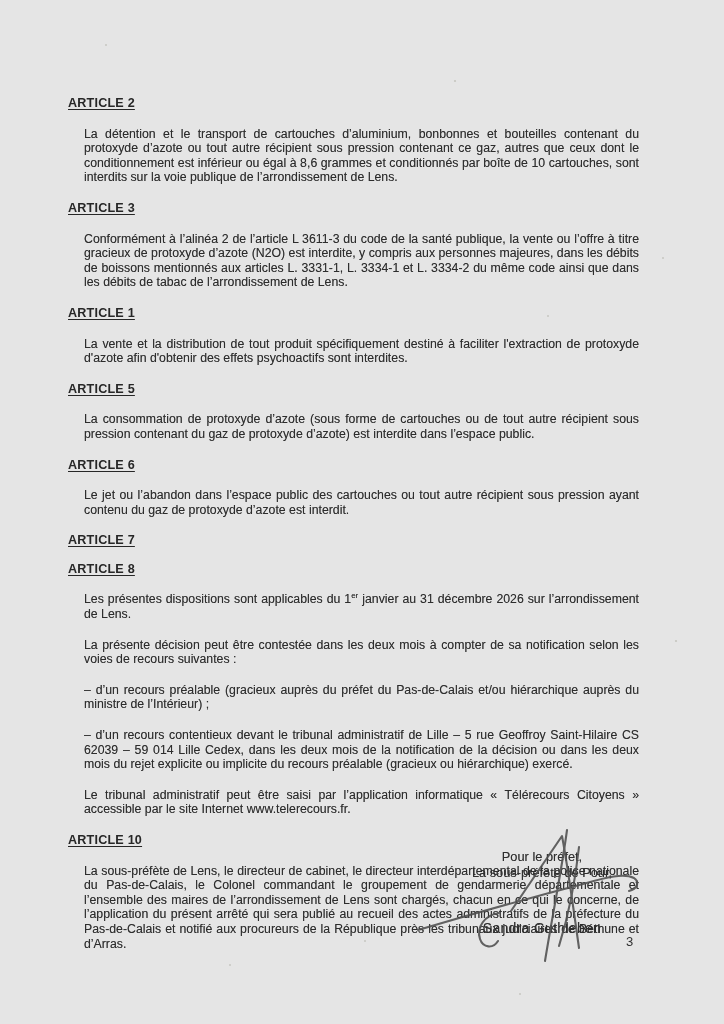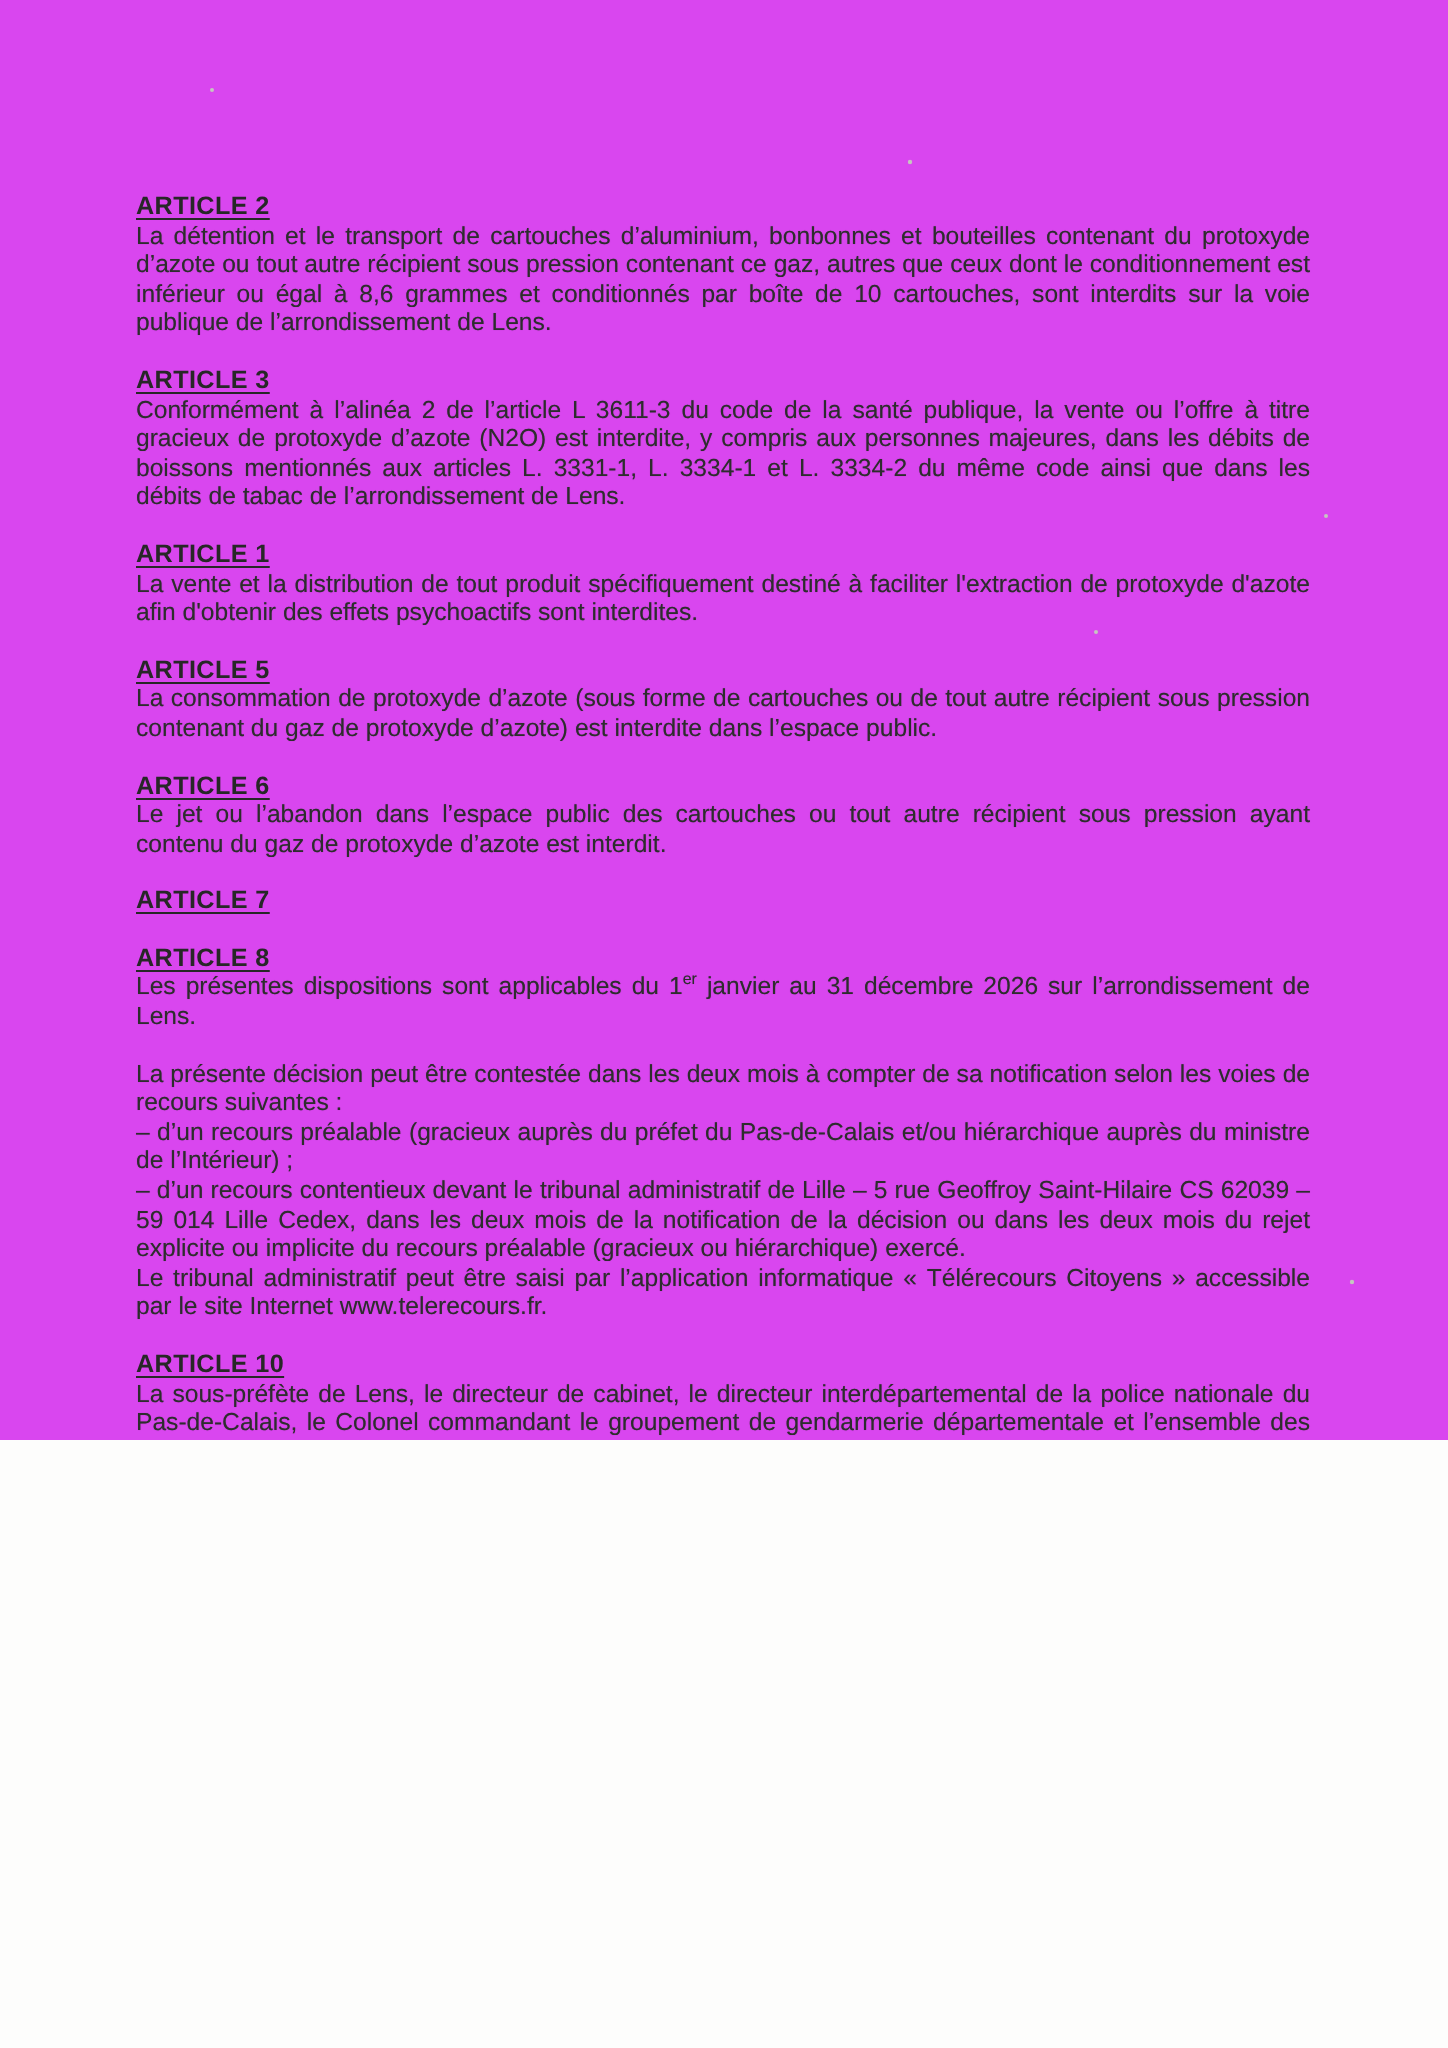--- a/index.html
+++ b/index.html
@@ -3,22 +3,22 @@
 <meta charset="utf-8">
 <style>
   html, body {
     margin: 0;
     padding: 0;
     background: #fdfdfc;
   }
   .page {
     position: relative;
     width: 724px;
-    height: 720px;
-    background: #d946ef;
+    height: 1024px;
+    background: #e5e5e5;
     overflow: hidden;
     font-family: "Liberation Sans", "DejaVu Sans", sans-serif;
     color: #2d2d2d;
   }
   .content {
     position: absolute;
     left: 68px;
     top: 96px;
     width: 587px;
   }
@@ -30,21 +30,21 @@
     margin: 0;
     text-decoration: underline;
     text-underline-offset: 2px;
     text-decoration-thickness: 1.3px;
     letter-spacing: 0.2px;
     color: #272727;
   }
   .article p {
     font-size: 12.3px;
     line-height: 14.6px;
-    margin: 0;
+    margin: 16px;
     text-align: justify;
     text-shadow: 0 0 0.4px rgba(45,45,45,0.45);
   }
   .sup {
     font-size: 8px;
     vertical-align: super;
     line-height: 0;
   }
   .sig-block {
     position: absolute;

